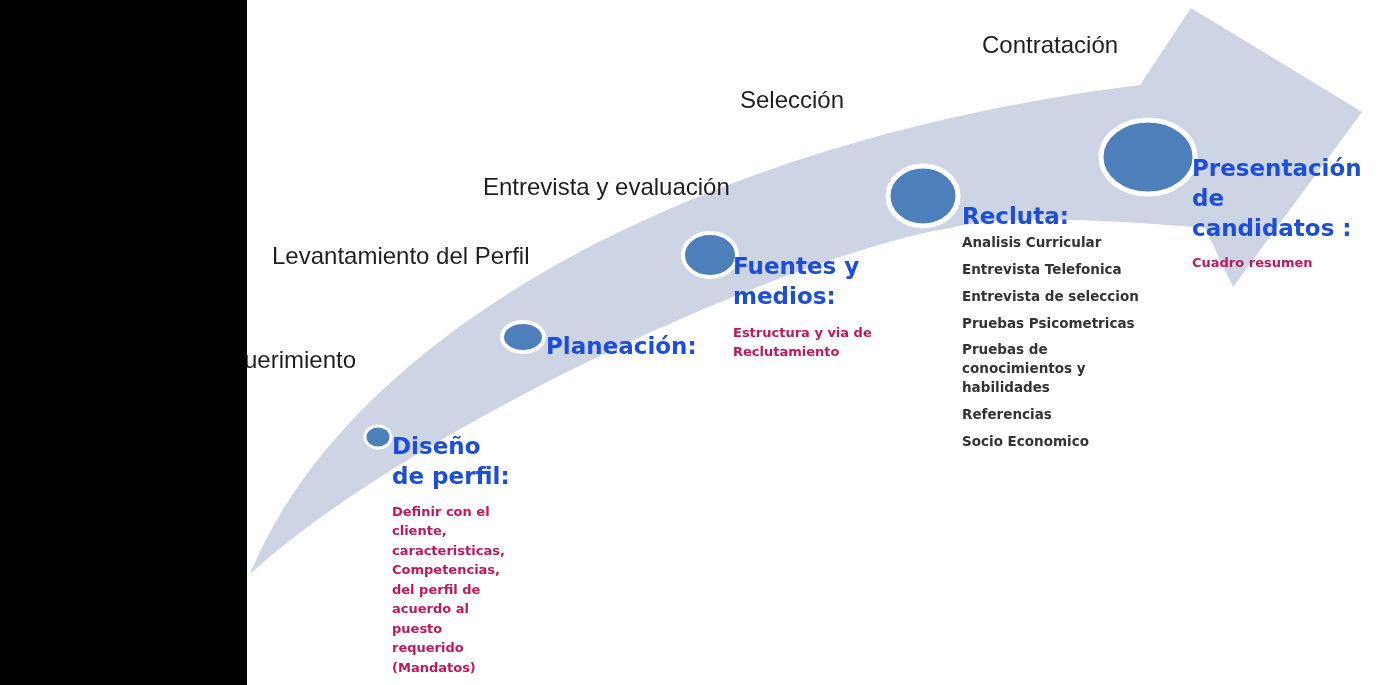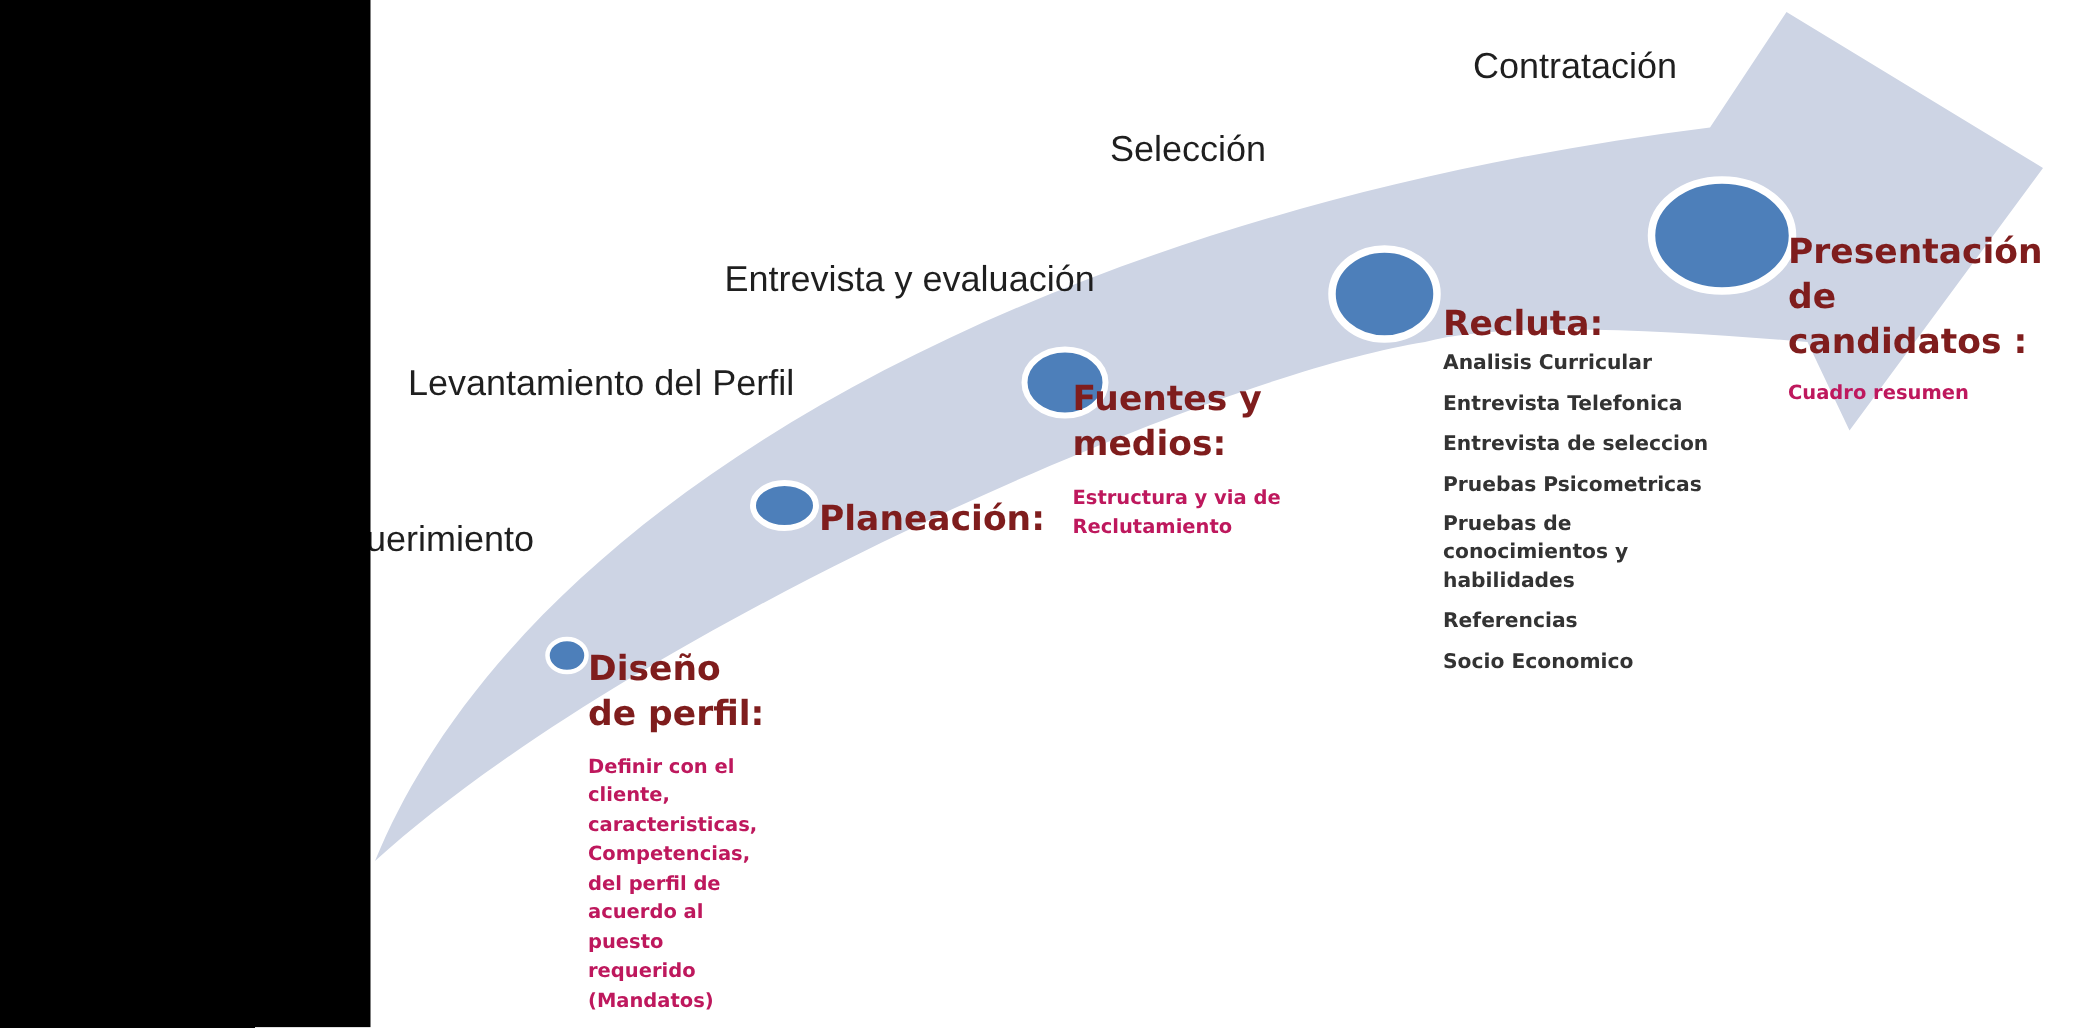--- a/index.html
+++ b/index.html
@@ -18,21 +18,21 @@
     line-height:1.15;
     color:#1f1f1f;
     white-space:nowrap;
   }
   .stage{position:absolute;z-index:2;}
   .stage-title{
     font-family:"DejaVu Sans", sans-serif;
     font-weight:bold;
     font-size:23px;
     line-height:1.3;
-    color:#7f1d1d;
+    color:#1d4ed8;
     white-space:pre-line;
   }
   .stage-body{
     font-family:"DejaVu Sans", sans-serif;
     font-weight:bold;
     font-size:13px;
     line-height:1.5;
     color:#be185d;
     white-space:pre-line;
   }
@@ -99,21 +99,21 @@
 acuerdo al
 puesto
 requerido
 (Mandatos)</div>
   </div>
 
   <div class="stage" id="stage-planeacion" style="left:546px;top:332px;">
     <div class="stage-title">Planeación:</div>
   </div>
 
-  <div class="stage" id="stage-fuentes" style="left:715px;top:252px;">
+  <div class="stage" id="stage-fuentes" style="left:733px;top:252px;">
     <div class="stage-title">Fuentes y
 medios:</div>
     <div class="stage-body">Estructura y via de
 Reclutamiento</div>
   </div>
 
   <div class="stage" id="stage-recluta" style="left:962px;top:202px;">
     <div class="stage-title">Recluta:</div>
     <div class="recluta-list">
       <div class="recluta-item">Analisis Curricular</div>

